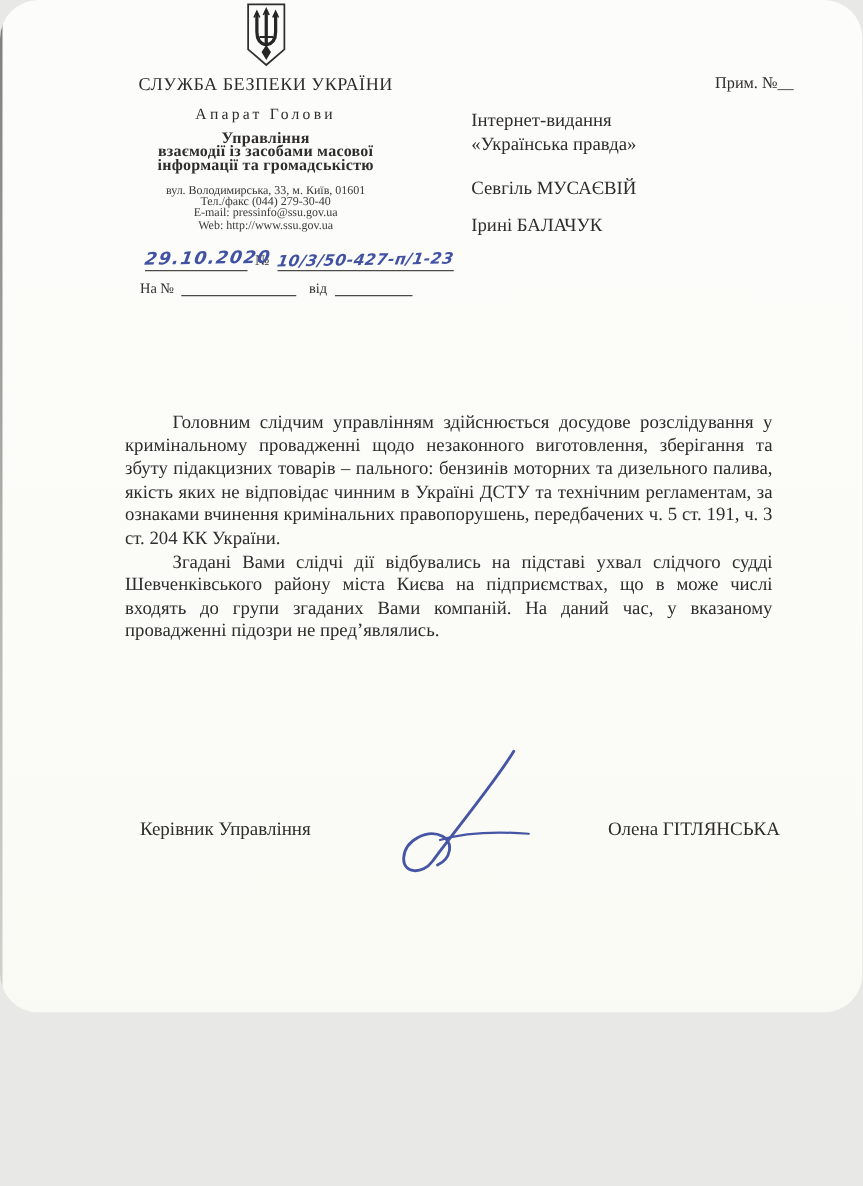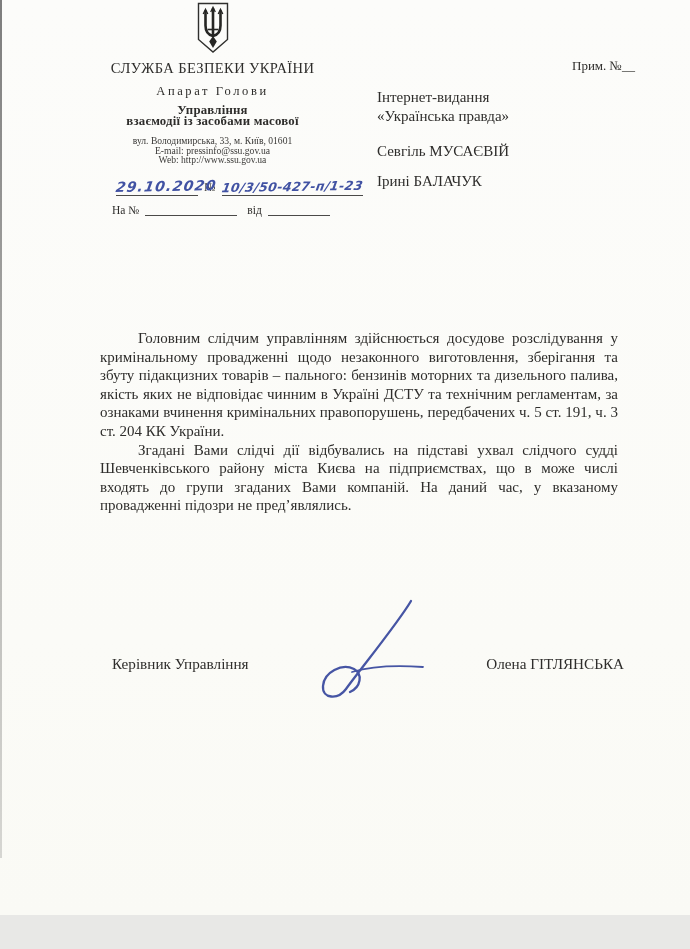--- a/index.html
+++ b/index.html
@@ -2,25 +2,26 @@
 <html lang="uk"><head>
 <meta charset="utf-8">
 <style>
   html,body{margin:0;padding:0;}
   body{
     font-family:"Liberation Serif", serif;
     background:#e8e8e6;
   }
   .page{
     position:relative;
-    width:690px;height:915px;
+    width:690px;height:810px;
     margin:0 auto;
     background:linear-gradient(180deg,#fcfcfa 0%, #fbfbf7 70%, #fafaf5 100%);
     overflow:hidden;
     color:#2e2d2b;
+    border-radius:31px;
   }
   
   .edge-left{
     position:absolute;left:0;top:0;width:2px;height:858px;
     background:linear-gradient(180deg,#7d7d7d,#b9b9b6 60%,#d6d6d2);
   }
   .edge-bottom{
     position:absolute;left:0;top:936px;width:100%;height:2px;
     background:linear-gradient(90deg,#aab0b4,#7c828a 55%,#3f444b);
     transform:rotate(-0.12deg);
@@ -133,24 +134,26 @@
       <path d="M11.5,27.5 h11" fill="none" stroke="#262624" stroke-width="1.6"></path>
       <path d="M17,34 l-3.8,5.5 l3.8,6.5 l3.8,-6.5 z" fill="#262624"></path>
     </svg>
 
     <div class="org-name">СЛУЖБА БЕЗПЕКИ УКРАЇНИ</div>
     <div class="department">Апарат Голови</div>
 
     <div class="division">
       <div>Управління</div>
       <div>взаємодії із засобами масової</div>
+      <div>інформації та громадськістю</div>
     </div>
 
     <div class="addr">
       <div>вул. Володимирська, 33, м. Київ, 01601</div>
+      <div>Тел./факс (044) 279-30-40</div>
       <div>E-mail: pressinfo@ssu.gov.ua</div>
       <div>Web: http://www.ssu.gov.ua</div>
     </div>
 
     <div class="hw-row">
       <span class="hw-blank date-blank">
         <span class="hw hw-date">29.10.2020</span>
       </span>
       <span class="no-label">№</span>
       <span class="hw-blank num-blank">

